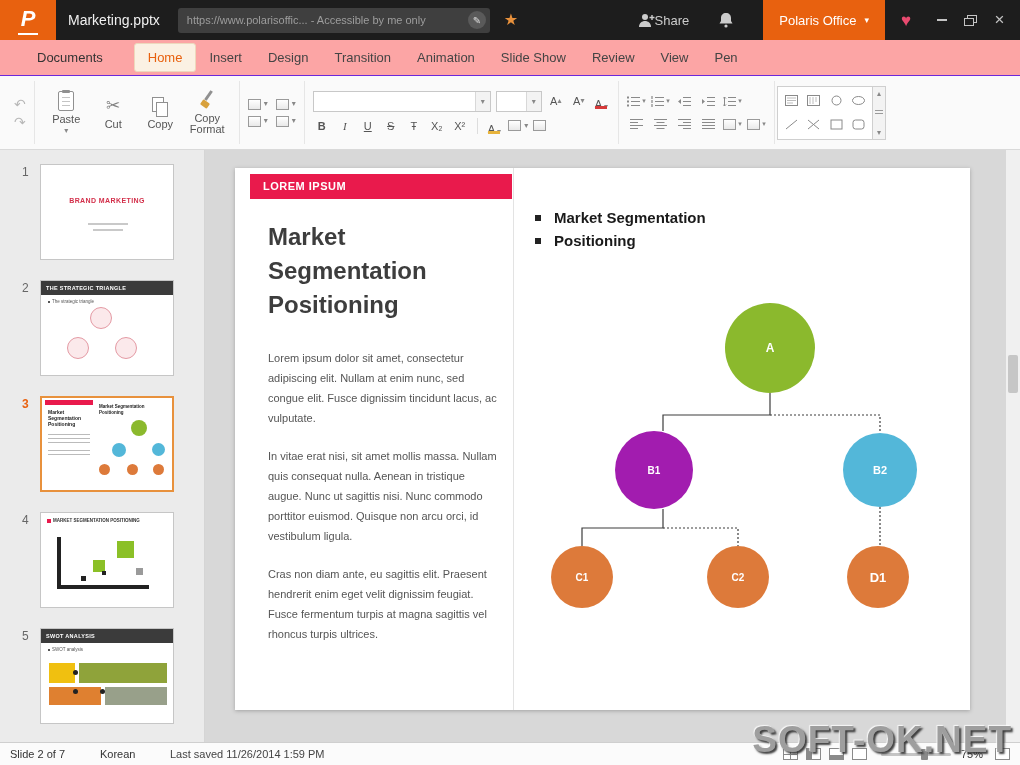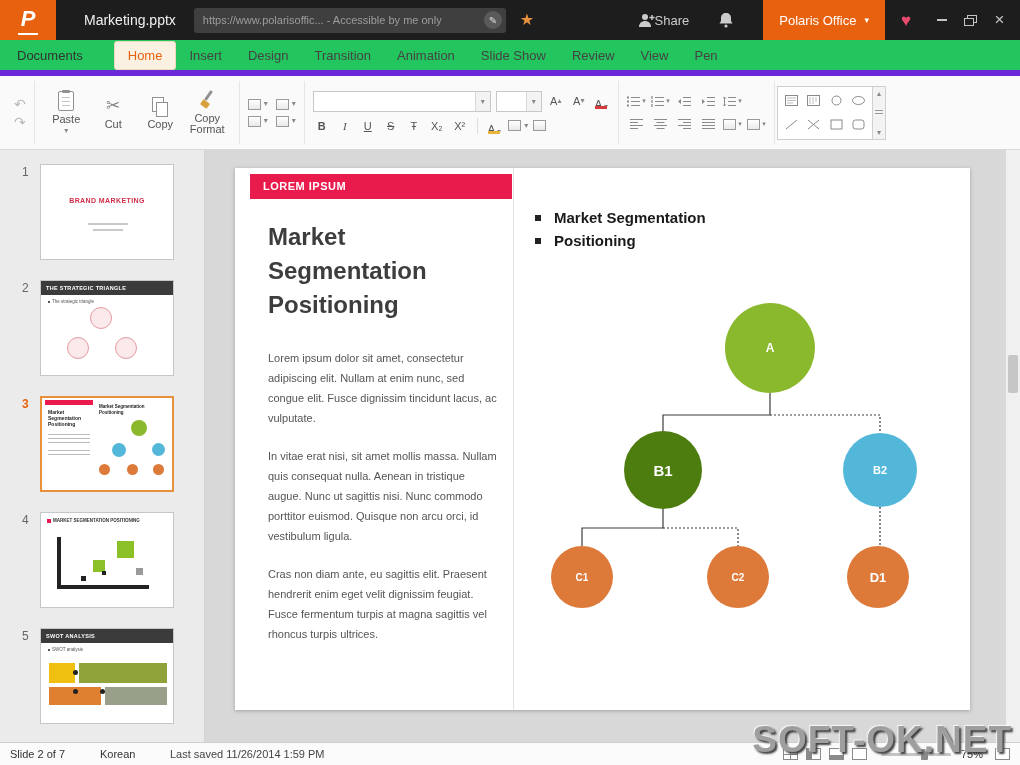--- a/index.html
+++ b/index.html
@@ -4,39 +4,39 @@
 <style>
   *{margin:0;padding:0;box-sizing:border-box;font-family:"Liberation Sans",sans-serif}
   html,body{width:1020px;height:765px;overflow:hidden}
   .app{position:relative;width:1020px;height:765px;background:#fff;overflow:hidden;cursor:default}
   [data-interactable="true"]{cursor:pointer}
 
   
   .titlebar{display:flex;align-items:center;height:40px;background:#1d1d1d;color:#ddd}
   .logo{width:56px;height:40px;background:#e8610f;display:flex;align-items:center;justify-content:center;flex:none}
   .logo-p{font-size:22px;font-weight:bold;font-style:italic;color:#fff;border-bottom:2px solid #fff;padding:0 3px 1px}
-  .doc-title{margin-left:28px;font-size:14px;color:#f0f0f0;white-space:nowrap}
+  .doc-title{margin-left:12px;font-size:14px;color:#f0f0f0;white-space:nowrap}
   .url-pill{margin-left:18px;width:312px;height:25px;background:#3f3f3f;border-radius:3px;display:flex;align-items:center;padding:0 4px 0 9px;flex:none}
   .url-text{flex:1;font-size:11px;color:#9d9d9d;white-space:nowrap;overflow:hidden;text-overflow:ellipsis}
   .pencil-badge{width:18px;height:18px;border-radius:50%;background:#5a5a5a;color:#ddd;font-size:10px;display:flex;align-items:center;justify-content:center;flex:none}
   .star{margin-left:14px;color:#e8913c;font-size:16px;line-height:1}
   .share{margin-left:auto;display:flex;align-items:center;color:#ccc;font-size:13px}
   .bell{margin:0 30px;display:flex;align-items:center}
   .account{height:40px;padding:0 16px;background:#e8610f;color:#fff;font-size:13px;display:flex;align-items:center;gap:8px;flex:none}
   .account .caret{font-size:9px}
   .heart{margin:0 16px;color:#e84a6f;font-size:17px;line-height:1}
   .winbtns{display:flex;align-items:center;margin-right:6px}
   .winbtn{width:29px;height:40px;display:flex;align-items:center;justify-content:center;color:#c4c4c4;font-size:17px}
   .min-bar{width:10px;height:2px;background:#c4c4c4;display:block}
   .restore-box{position:relative;width:13px;height:11px;display:block}
   .restore-box::before{content:"";position:absolute;right:0;top:0;width:8px;height:6px;border:1px solid #c4c4c4}
   .restore-box::after{content:"";position:absolute;left:0;bottom:0;width:8px;height:6px;border:1px solid #c4c4c4;background:#1d1d1d}
 
   
-  .tabbar{height:36px;background:#22c55e;border-bottom:6px solid #6d28d9;display:flex;align-items:center;padding-left:4px}
+  .tabbar{height:36px;background:#fca5a5;border-bottom:1px solid #6d28d9;display:flex;align-items:center;padding-left:24px}
   .tab{padding:6px 13px;font-size:13px;color:#444;white-space:nowrap}
   .tab.documents{color:#333;margin-right:18px}
   .tab.active{color:#e8610f;background:#fbf1e3;border:1px solid #edd9bd;border-radius:3px}
 
   
   .ribbon{height:74px;background:#fafafa;border-bottom:1px solid #d9d9d9;display:flex;align-items:stretch;padding:5px 6px}
   .grp{display:flex;align-items:center;padding:0 8px;border-right:1px solid #e6e6e6}
   .grp.col{flex-direction:column;justify-content:center;align-items:flex-start;gap:5px}
   .undo-grp{flex-direction:column;justify-content:center;gap:4px;align-items:center}
   .rglyph{font-size:14px;color:#b8b8b8;line-height:1}
@@ -137,21 +137,21 @@
   .banner{position:absolute;left:15px;top:6px;width:262px;height:25px;background:#e91a4c;color:#fff;font-size:11px;font-weight:bold;line-height:25px;padding-left:13px;letter-spacing:.5px}
   .slide-title{position:absolute;left:33px;top:52px;width:200px;font-size:24px;font-weight:bold;color:#3d3d3d;line-height:34px}
   .slide-paras{position:absolute;left:33px;top:180px;width:232px}
   .slide-paras p{font-size:11px;color:#555;line-height:20px;margin-bottom:18px}
   .slide-bullets{position:absolute;left:300px;top:38px;list-style:none}
   .slide-bullets li{display:flex;align-items:center;font-size:15px;font-weight:bold;color:#1a1a1a;line-height:23px}
   .sqb{width:6px;height:6px;background:#222;margin-right:13px;flex:none}
   .connectors{position:absolute;left:0;top:0;pointer-events:none}
   .node{position:absolute;border-radius:50%;display:flex;align-items:center;justify-content:center;color:#fff;font-weight:bold}
   .n-a{left:490px;top:135px;width:90px;height:90px;background:#8bb92d;font-size:12px}
-  .n-b1{left:389px;top:263px;width:78px;height:78px;background:#4d7c0f;font-size:15px}
+  .n-b1{left:380px;top:263px;width:78px;height:78px;background:#a21caf;font-size:10px}
   .n-b2{left:608px;top:265px;width:74px;height:74px;background:#53b7d9;font-size:11px}
   .n-c1{left:316px;top:378px;width:62px;height:62px;background:#dd7a3a;font-size:10px}
   .n-c2{left:472px;top:378px;width:62px;height:62px;background:#dd7a3a;font-size:10px}
   .n-d1{left:612px;top:378px;width:62px;height:62px;background:#dd7a3a;font-size:13px}
 
   .vscroll{width:15px;background:#f0f0f0;border-left:1px solid #d8d8d8;position:relative;flex:none}
   .vthumb{position:absolute;left:2px;top:205px;width:10px;height:38px;background:#c6c6c6;border-radius:2px}
 
   
   .statusbar{height:23px;background:#fbfbfb;border-top:1px solid #cfcfcf;display:flex;align-items:center;padding:0 10px;font-size:11px;color:#333}

